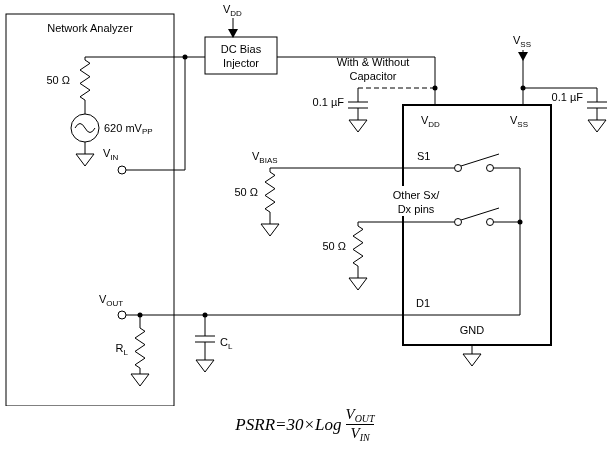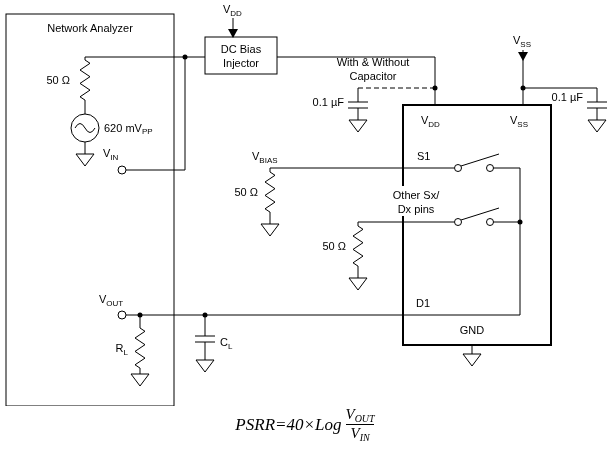--- a/index.html
+++ b/index.html
@@ -137,21 +137,21 @@
   <polygon points="196,360 214,360 205,372" class="tri"></polygon>
 
   <text x="472" y="334" class="lbl" text-anchor="middle">GND</text>
   <path d="M472 345 V354" class="wire"></path>
   <polygon points="463,354 481,354 472,366" class="tri"></polygon>
 </svg>
 
 <div class="formula-row">
   <span>PSRR</span>
   <span>=</span>
-  <span>40</span>
+  <span>30</span>
   <span>×</span>
   <span>Log</span>
   <span class="frac">
     <span class="num"><span>V</span><span class="msub">OUT</span></span>
     <span class="den"><span>V</span><span class="msub">IN</span></span>
   </span>
 </div>
 </div>
 
 </body></html>

